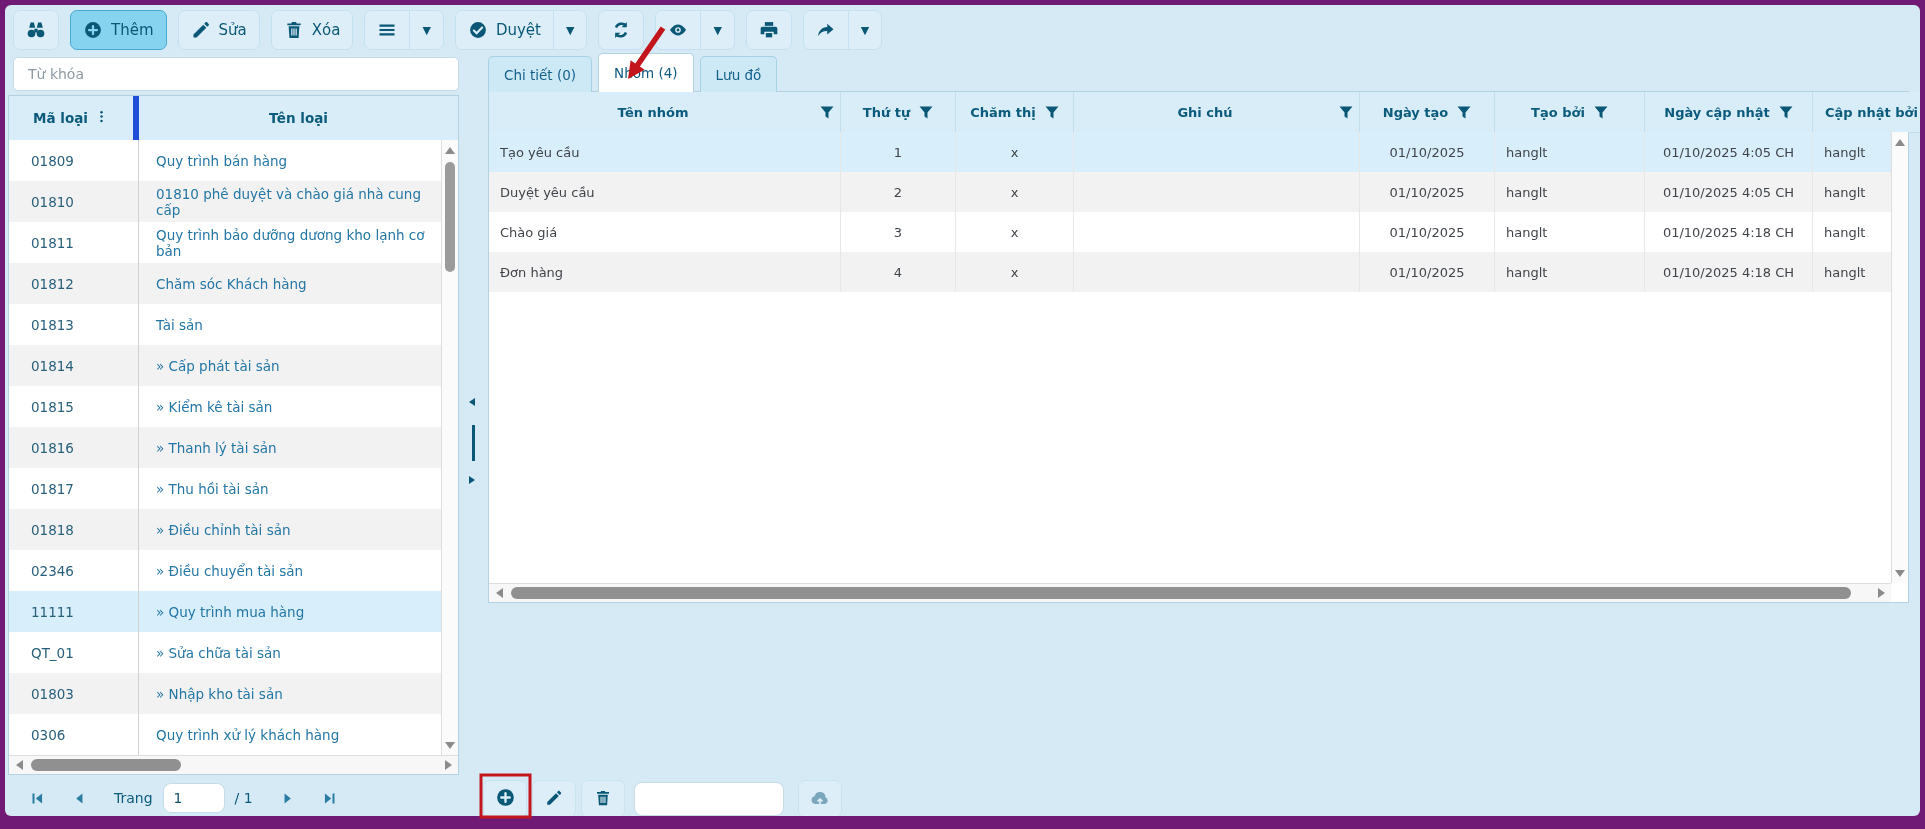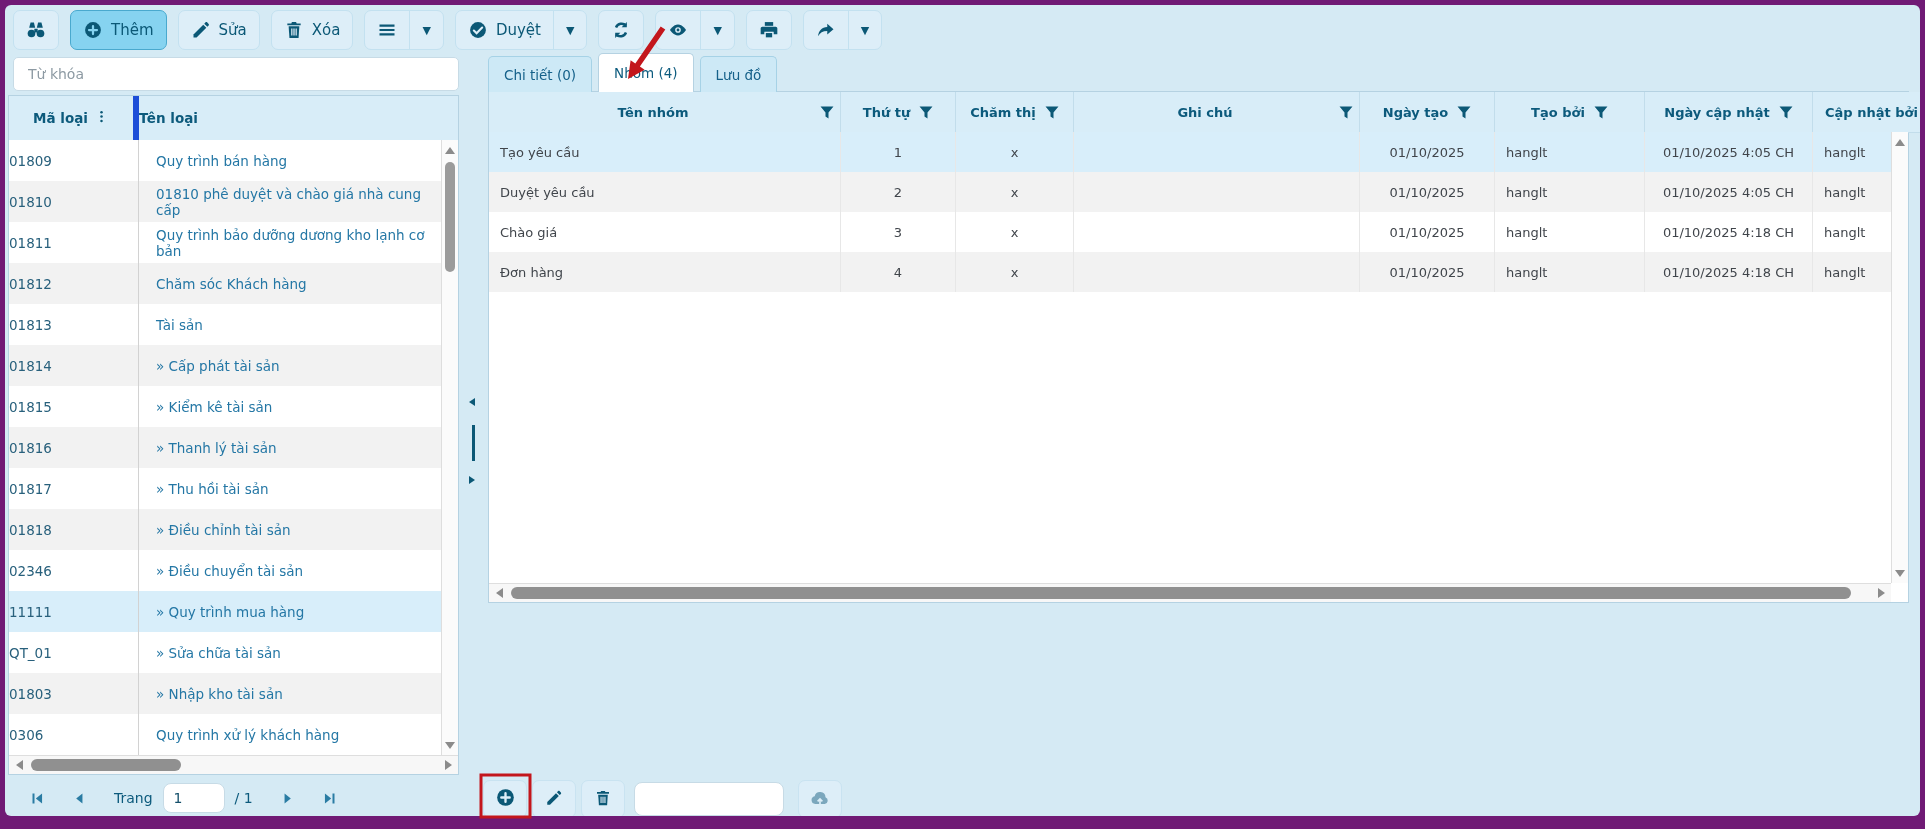--- a/index.html
+++ b/index.html
@@ -17,24 +17,24 @@
   .tb-seg svg{display:block;}
 
   
   .search-wrap{position:absolute;left:8px;top:52px;width:446px;height:34px;}
   .search-wrap input{width:100%;height:100%;box-sizing:border-box;border:1px solid #c7dbe6;border-radius:5px;padding:0 14px;font-size:14px;color:#333;background:#fff;outline:none;font-family:inherit;}
   .search-wrap input::placeholder{color:#8d9aa3;}
 
   .left-box{position:absolute;left:3px;top:90px;width:451px;height:680px;background:#fff;border:1px solid #b5d2e2;box-sizing:border-box;}
   .lheader{display:flex;height:44px;background:#d8edf8;border-bottom:1px solid #c2ddeb;color:#0c5a7c;font-weight:bold;font-size:13.5px;}
   .lheader .hc-code{width:130px;display:flex;align-items:center;justify-content:center;gap:6px;border-right:6px solid #1d4ed8;box-sizing:border-box;position:relative;}
-  .lheader .hc-name{flex:1;display:flex;align-items:center;justify-content:flex-start;}
+  .lheader .hc-name{flex:1;display:flex;align-items:center;justify-content:center;}
   .lrows{position:absolute;top:44px;left:0;right:17px;bottom:19px;overflow:hidden;}
   .lrow{display:flex;height:41px;font-size:13.5px;}
-  .lrow .c-code{width:130px;box-sizing:border-box;display:flex;align-items:center;padding-left:0;color:#28607c;border-right:1px solid #d2d2d2;}
+  .lrow .c-code{width:130px;box-sizing:border-box;display:flex;align-items:center;padding-left:22px;color:#28607c;border-right:1px solid #d2d2d2;}
   .lrow .c-name{flex:1;display:flex;align-items:center;padding-left:17px;color:#2477a5;}
   .lrow.g{background:#f2f2f2;}
   .lrow.w{background:#ffffff;}
   .lrow.sel{background:#d8eefa;}
 
   
   .vscroll{position:absolute;right:0;width:17px;background:#fbfbfb;border-left:1px solid #dedede;box-sizing:border-box;}
   .left-box .vscroll{top:44px;bottom:19px;}
   .sb-arrow{position:absolute;left:0;width:16px;height:16px;display:flex;align-items:center;justify-content:center;}
   .tri-up{width:0;height:0;border-left:5px solid transparent;border-right:5px solid transparent;border-bottom:7px solid #8b8b8b;}

